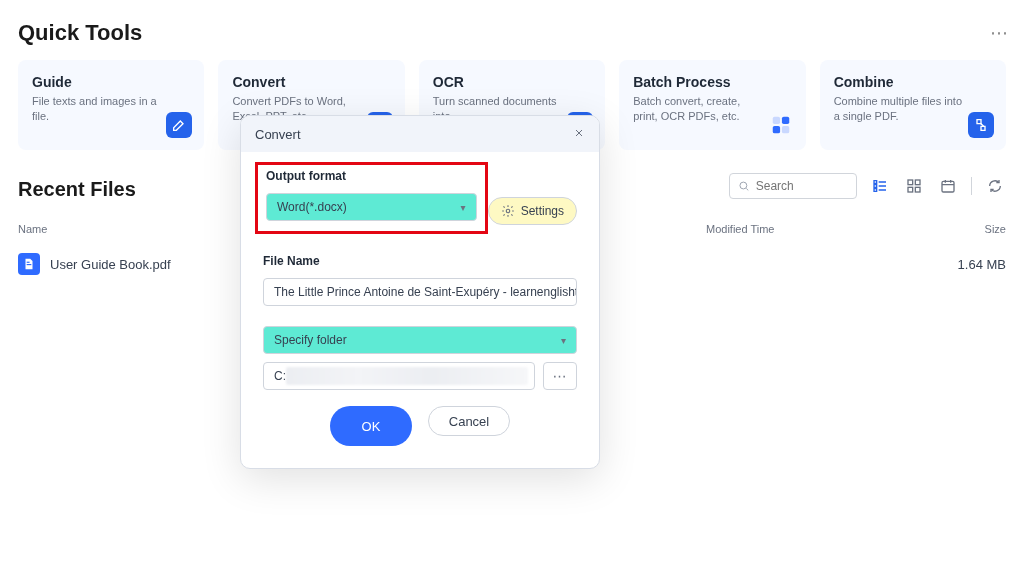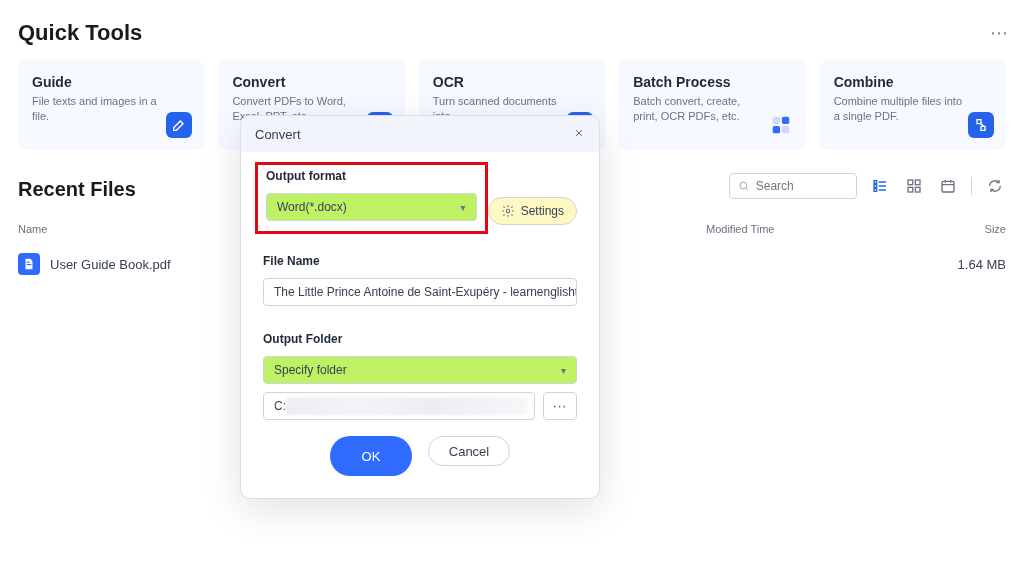--- a/index.html
+++ b/index.html
@@ -126,21 +126,21 @@
     padding: 4px 8px 10px 8px;
     margin: -4px -8px 4px -8px;
   }
   .red-box .field-label { margin-top: 0; }
   .select {
     flex: 1;
     border: 1px solid #cfd4dc; border-radius: 4px;
     height: 28px; padding: 0 10px;
     display: flex; align-items: center; justify-content: space-between;
     font-size: 12px; color: #374151; cursor: pointer;
-    background: #bef264;
+    background: #5eead4;
   }
   .select .chev { color: #6b7280; font-size: 10px; }
 
   .pill-btn {
     display: flex; align-items: center; gap: 6px;
     border: 1px solid #cfd4dc; border-radius: 999px;
     height: 28px; padding: 0 12px;
     font-size: 12px; color: #374151; cursor: pointer; background: #fef9c3;
   }
   .pill-btn svg { width: 14px; height: 14px; }
@@ -344,21 +344,20 @@
       </div>
 
       <div class="sect-gap"></div>
       <div class="field-label">File Name</div>
       <div class="text-input">
         <span>The Little Prince Antoine de Saint-Exupéry - learnenglishteam.do</span>
       </div>
 
       <div class="sect-gap"></div>
         <div class="sect-gap"></div>
-      <div class="field-label">Output Folder</div>
       <div class="select" style="margin-bottom:8px">
         <span>Specify folder</span>
         <span class="chev">▾</span>
       </div>
       <div class="folder-row">
         <div class="text-input" style="position:relative">
           <span>C:</span>
           <div class="blur-strip"></div>
         </div>
         <div class="browse">⋯</div>

